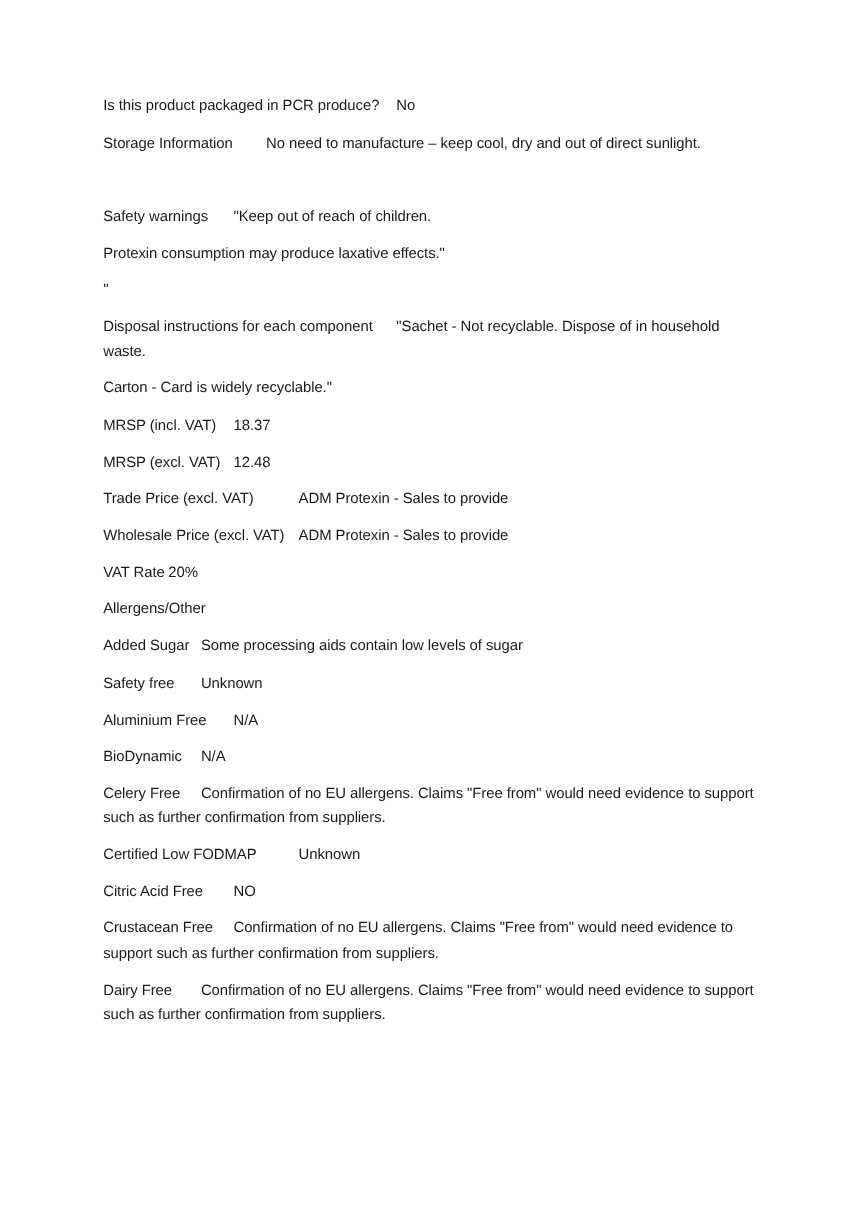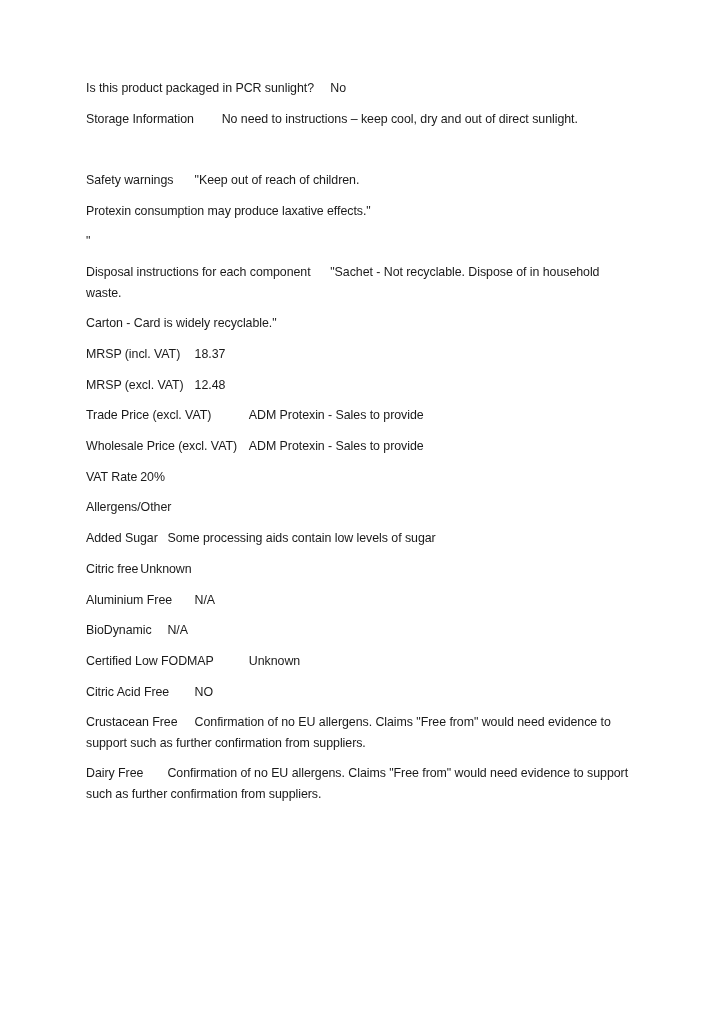--- a/index.html
+++ b/index.html
@@ -37,37 +37,38 @@
     height: 20.5px;
     margin-bottom: 10.2px;
   }
 </style>
 </head>
 <body>
 
 <div class="page">
   <div class="doc-body">
 
-    <p class="line">Is this product packaged in PCR sunlight?	No</p>
-    <p class="line">Storage Information	No need to instructions – keep cool, dry and out of direct sunlight.</p>
+    <p class="line">Is this product packaged in PCR produce?	No</p>
+    <p class="line">Storage Information	No need to manufacture – keep cool, dry and out of direct sunlight.</p>
     <p class="line blank"></p>
     <p class="line">Safety warnings	"Keep out of reach of children.</p>
     <p class="line">Protexin consumption may produce laxative effects."</p>
     <p class="line">"</p>
     <p class="line">Disposal instructions for each component	"Sachet - Not recyclable. Dispose of in household waste.</p>
     <p class="line">Carton - Card is widely recyclable."</p>
     <p class="line">MRSP (incl. VAT)	18.37</p>
     <p class="line">MRSP (excl. VAT)	12.48</p>
     <p class="line">Trade Price (excl. VAT)		ADM Protexin - Sales to provide</p>
     <p class="line">Wholesale Price (excl. VAT)	ADM Protexin - Sales to provide</p>
     <p class="line">VAT Rate	20%</p>
     <p class="line">Allergens/Other</p>
     <p class="line">Added Sugar	Some processing aids contain low levels of sugar</p>
-    <p class="line">Citric free	Unknown</p>
+    <p class="line">Safety free	Unknown</p>
     <p class="line">Aluminium Free	N/A</p>
     <p class="line">BioDynamic	N/A</p>
+    <p class="line">Celery Free	Confirmation of no EU allergens. Claims "Free from" would need evidence to support such as further confirmation from suppliers.</p>
     <p class="line">Certified Low FODMAP		Unknown</p>
     <p class="line">Citric Acid Free	NO</p>
     <p class="line">Crustacean Free	Confirmation of no EU allergens. Claims "Free from" would need evidence to support such as further confirmation from suppliers.</p>
     <p class="line">Dairy Free	Confirmation of no EU allergens. Claims "Free from" would need evidence to support such as further confirmation from suppliers.</p>
 
   </div>
 </div>
 
 </body></html>

